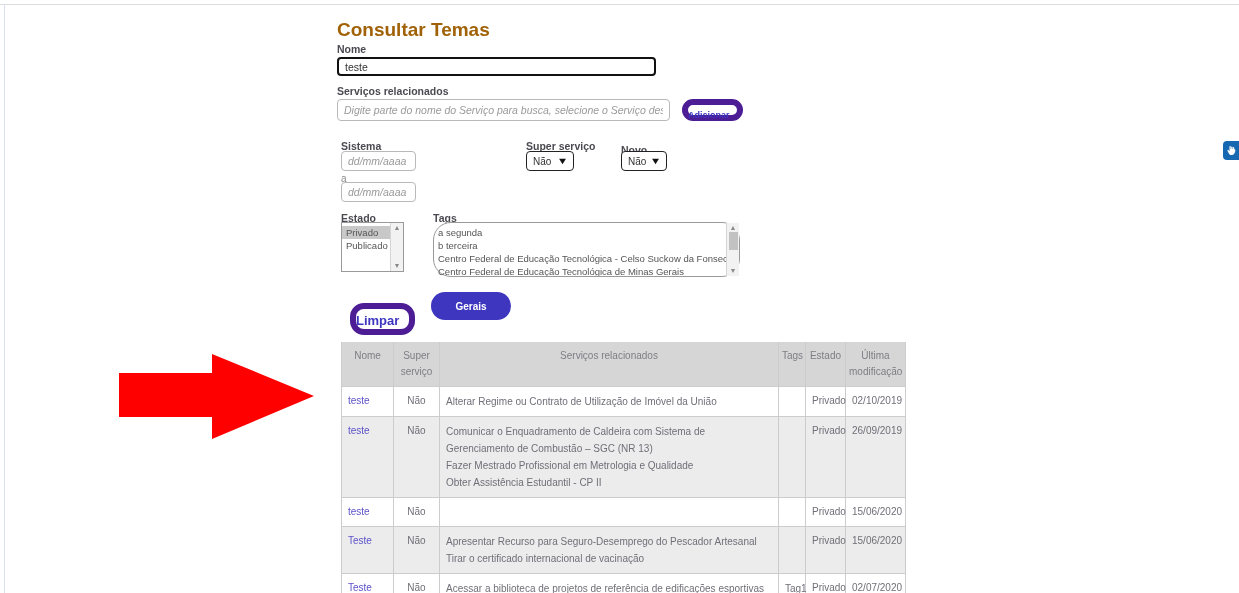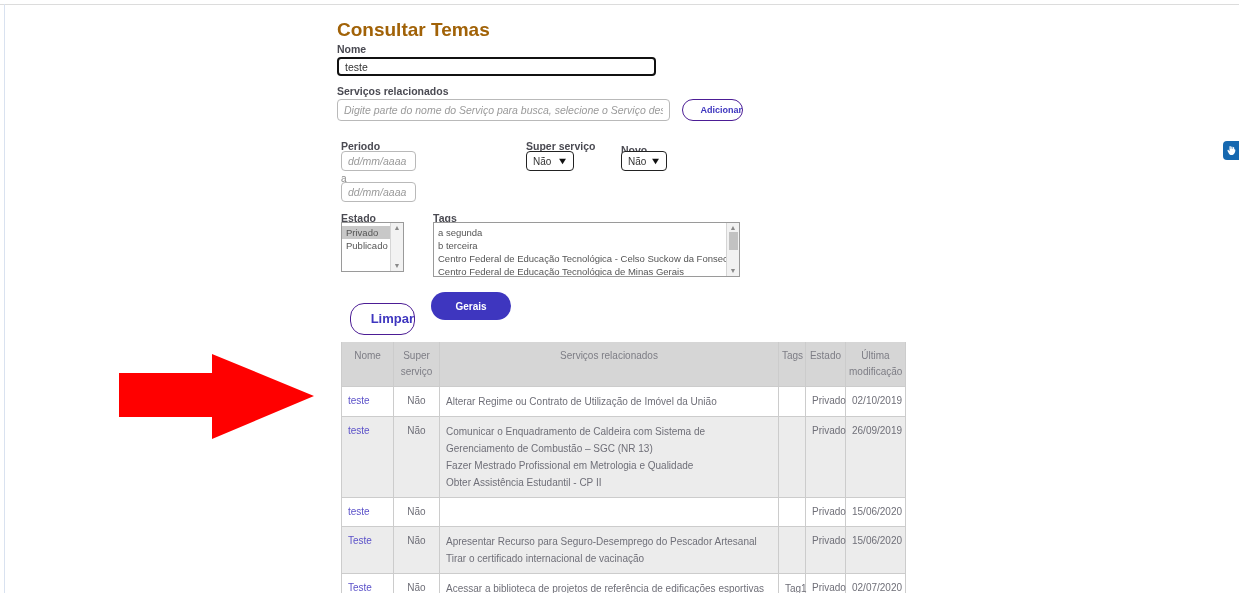--- a/index.html
+++ b/index.html
@@ -15,38 +15,38 @@
   .field-label { position:absolute; font-size:10.5px; font-weight:bold; color:#4a4a52; }
   .txt-input { position:absolute; border:1px solid #b9b9b9; border-radius:4px; background:#fff;
     font-size:10.5px; color:#333; padding:0 6px; font-family:"Liberation Sans", sans-serif; }
   .txt-input::placeholder { color:#9a9a9a; font-style:italic; }
   #nome-input { left:337px; top:57px; width:319px; height:19px; border:2.5px solid #111; }
   #serv-input { left:337px; top:99px; width:333px; height:22px; }
   #date-from { left:341px; top:151px; width:75px; height:20px; }
   #date-to   { left:341px; top:182px; width:75px; height:20px; }
   #date-from::placeholder, #date-to::placeholder { font-style:italic; color:#999; }
 
-  .pill-outline { position:absolute; border:1px solid #4c1d95; border-radius:14px; background:#fff;
-    color:#3e36bf; font-weight:bold; text-align:right; cursor:pointer; font-family:"Liberation Sans", sans-serif; }
+  .pill-outline { position:absolute; border:6px solid #4c1d95; border-radius:14px; background:#fff;
+    color:#3e36bf; font-weight:bold; text-align:left; cursor:pointer; font-family:"Liberation Sans", sans-serif; }
   #adicionar-btn { left:682px; top:99px; width:61px; height:22px; font-size:9px; line-height:20px; }
   #limpar-btn { left:350px; top:303px; width:65px; height:32px; font-size:13px; line-height:24px; }
   #buscar-btn { position:absolute; left:431px; top:292px; width:80px; height:28px; border:none;
     border-radius:15px; background:#3e36bf; color:#fff; font-weight:bold; font-size:10px; cursor:pointer;
     font-family:"Liberation Sans", sans-serif; }
 
   .mini-select { position:absolute; height:20px; border:1.5px solid #222; border-radius:4px; background:#fff;
     font-size:10px; color:#333; display:flex; align-items:center; justify-content:space-between;
     padding:0 6px; cursor:pointer; }
   #super-select { left:526px; top:151px; width:48px; }
   #novo-select  { left:621px; top:151px; width:46px; }
   .chev { font-size:9px; font-weight:bold; color:#111; transform:scaleX(1.3); }
 
   .listbox { position:absolute; border:1px solid #9a9a9a; background:#fff; display:flex; }
   #estado-box { left:341px; top:222px; width:63px; height:50px; }
-  #tags-box { left:433px; top:222px; width:307px; height:55px; }
+  #tags-box { left:433px; top:222px; width:307px; height:55px;border-radius:18px; }
   .lb-items { flex:1; overflow:hidden; padding-top:3px; }
   .lb-item { font-size:9.5px; color:#555; padding:1px 4px; white-space:nowrap; }
   .lb-item.selected { background:#c8c8c8; }
   .sbar { width:13px; background:#f2f2f2; border-left:1px solid #d5d5d5; display:flex;
     flex-direction:column; align-items:center; justify-content:space-between; padding:1px 0; }
   .sbar .arr { font-size:7px; color:#8a8a8a; line-height:8px; }
   .sbar .thumb { width:9px; background:#c2c2c2; flex:0 0 auto; }
   #tags-thumb { height:18px; }
   .spacer { flex:1; }
 
@@ -83,21 +83,21 @@
 
   <h1 class="page-title">Consultar Temas</h1>
 
   <label class="field-label" style="left:337px; top:43px;">Nome</label>
   <input id="nome-input" class="txt-input" value="teste" style="">
 
   <label class="field-label" style="left:337px; top:85px;">Serviços relacionados</label>
   <input id="serv-input" class="txt-input" placeholder="Digite parte do nome do Serviço para busca, selecione o Serviço desejado e clique em adicionar." style="">
   <button id="adicionar-btn" class="pill-outline">Adicionar</button>
 
-  <label class="field-label" style="left:341px; top:140px;">Periodo</label>
+  <label class="field-label" style="left:341px; top:140px;">Sistema</label>
   <input id="date-from" class="txt-input" placeholder="dd/mm/aaaa" style="">
   <span class="field-label" style="left:341px; top:173px; font-weight:normal; color:#8a8a8a; font-size:10px;">a</span>
   <input id="date-to" class="txt-input" placeholder="dd/mm/aaaa" style="">
 
   <label class="field-label" style="left:526px; top:140px;">Super serviço</label>
   <div id="super-select" class="mini-select">
     <span>Não</span>
     <span class="chev">▼</span>
   </div>
 

